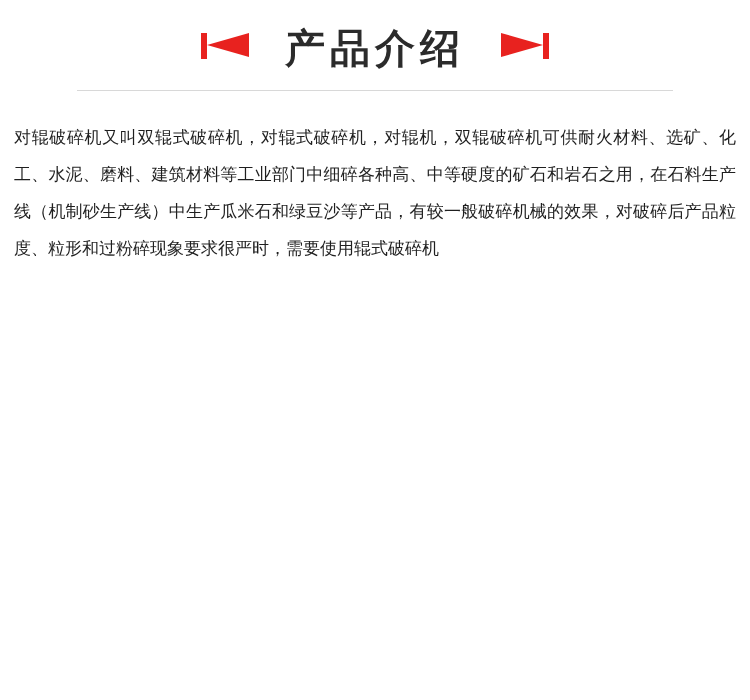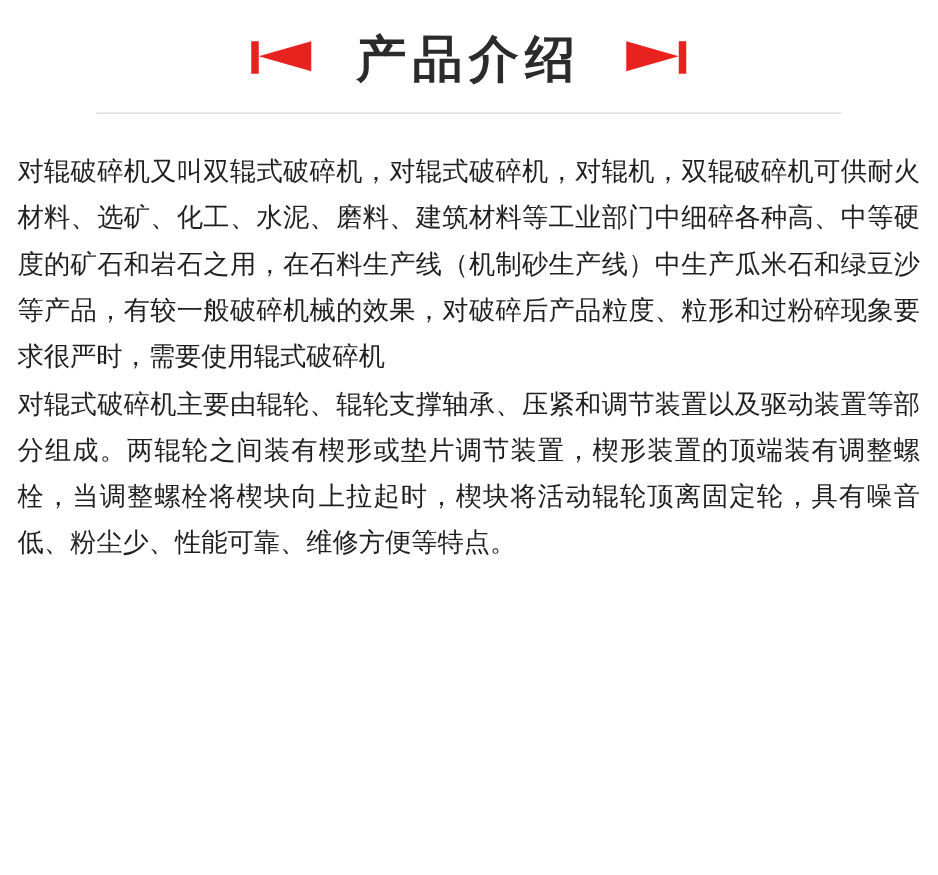--- a/index.html
+++ b/index.html
@@ -49,21 +49,21 @@
     width: 596px;
     height: 1px;
     background: #d8d8d8;
   }
 
   
   .content {
     padding: 18px 14px 0 14px;
   }
   .para {
-    font-size: 21px;
+    font-size: 17px;
     line-height: 37px;
     color: #1f1f1f;
     text-align: justify;
     text-justify: inter-ideograph;
     margin: 0 0 0 0;
     letter-spacing: 0px;
   }
   .para + .para {
     margin-top: 1px;
   }
@@ -91,16 +91,15 @@
           <rect x="44" y="2" width="6" height="26" fill="#e8221f"></rect>
         </svg>
       </span>
 
     </div>
     <div class="title-rule"></div>
   </div>
 
   <div class="content">
     <p class="para">对辊破碎机又叫双辊式破碎机，对辊式破碎机，对辊机，双辊破碎机可供耐火材料、选矿、化工、水泥、磨料、建筑材料等工业部门中细碎各种高、中等硬度的矿石和岩石之用，在石料生产线（机制砂生产线）中生产瓜米石和绿豆沙等产品，有较一般破碎机械的效果，对破碎后产品粒度、粒形和过粉碎现象要求很严时，需要使用辊式破碎机</p>
-    <p class="para">对辊式破碎机主要由辊轮、辊轮支撑轴承、压紧和调节装置以及驱动装置等部分组成。两辊轮之间装有楔形或垫片调节装置，楔形装置的顶端装有调整螺栓，当调整螺栓将楔块向上拉起时，楔块将活动辊轮顶离固定轮，具有噪音低、粉尘少、性能可靠、维修方便等特点。</p>
   </div>
 
 </div>
 
 </body></html>

